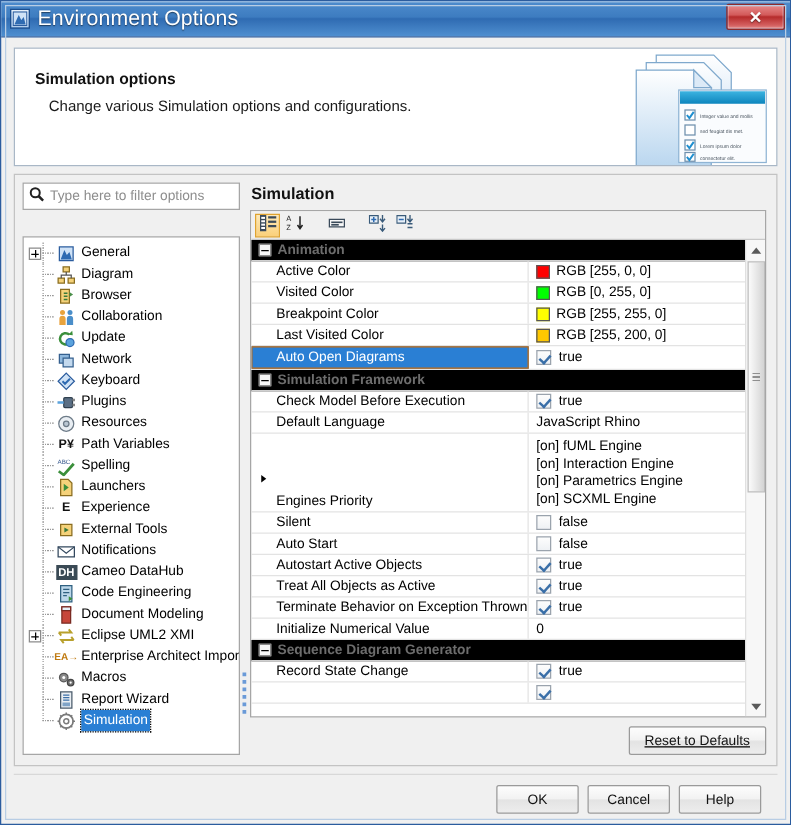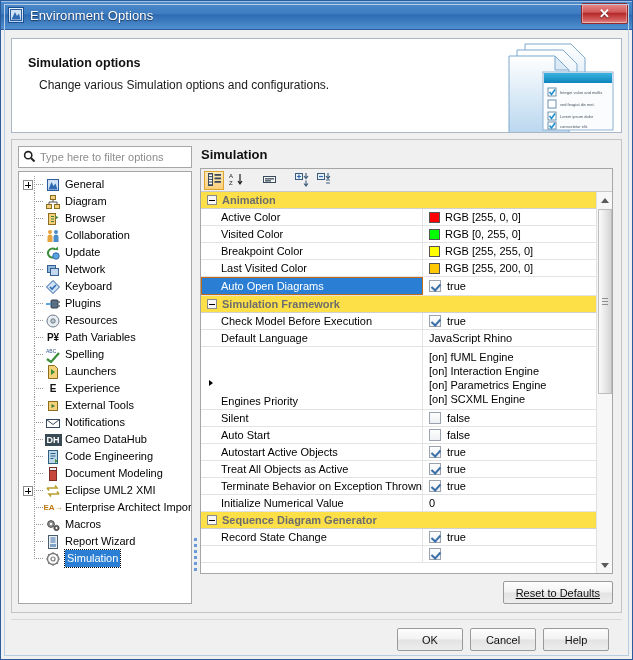--- a/index.html
+++ b/index.html
@@ -43,21 +43,21 @@
   .title-icon {
     width: 16px; height: 16px;
     border: 1px solid #1c4f8f;
     background: linear-gradient(to bottom,#e8f1fb,#b9d3ef);
     display: flex; align-items: center; justify-content: center;
     margin-right: 6px;
     flex: 0 0 16px;
   }
   .title-icon svg { display:block; }
   #title-text {
-    color: #fff; font-size: 13px;
+    color: #fff; font-size: 17px;
     text-shadow: 0 1px 1px rgba(0,0,0,.55);
     letter-spacing: .1px;
     white-space: nowrap;
   }
   #close-btn {
     position: absolute; right: 4px; top: 2px;
     width: 47px; height: 21px;
     border: 1px solid #8f2b2b;
     border-radius: 2px;
     background: linear-gradient(to bottom,#e78b8b 0%,#d35a5a 42%,#b62b2b 50%,#d45f5f 85%,#e09090 100%);
@@ -122,21 +122,21 @@
     font-family: "Liberation Sans", sans-serif;
     font-size: 11px;
     color: #333;
     width: 100%;
     background: transparent;
     padding-left: 4px;
   }
   #filter-input::placeholder { color: #8d8d8d; }
 
   #tree {
-    margin-top: 3px;
+    margin-top: 21px;
     flex: 1 1 auto;
     border: 1px solid #a6a6a6;
     background: #fff;
     overflow: hidden;
     padding: 4px 0 0 0;
     min-height: 0;
   }
   .tree-row {
     height: 17px;
     display: flex; align-items: center;
@@ -250,21 +250,21 @@
     overflow: hidden;
   }
   .grow {
     display: flex;
     border-bottom: 1px solid #e3e3e3;
     font-size: 11px;
     min-height: 17px;
     align-items: stretch;
   }
   .grow.cat {
-    background: #fde047;
+    background: #000000;
     border-bottom: 1px solid #d0d0d0;
     align-items: center;
     height: 17px;
   }
   .cat-exp {
     width: 10px; height: 10px;
     border: 1px solid #8b8b8b; background: #f7f7f7;
     position: relative; margin: 0 5px 0 6px;
     flex: 0 0 10px; cursor: pointer;
   }

